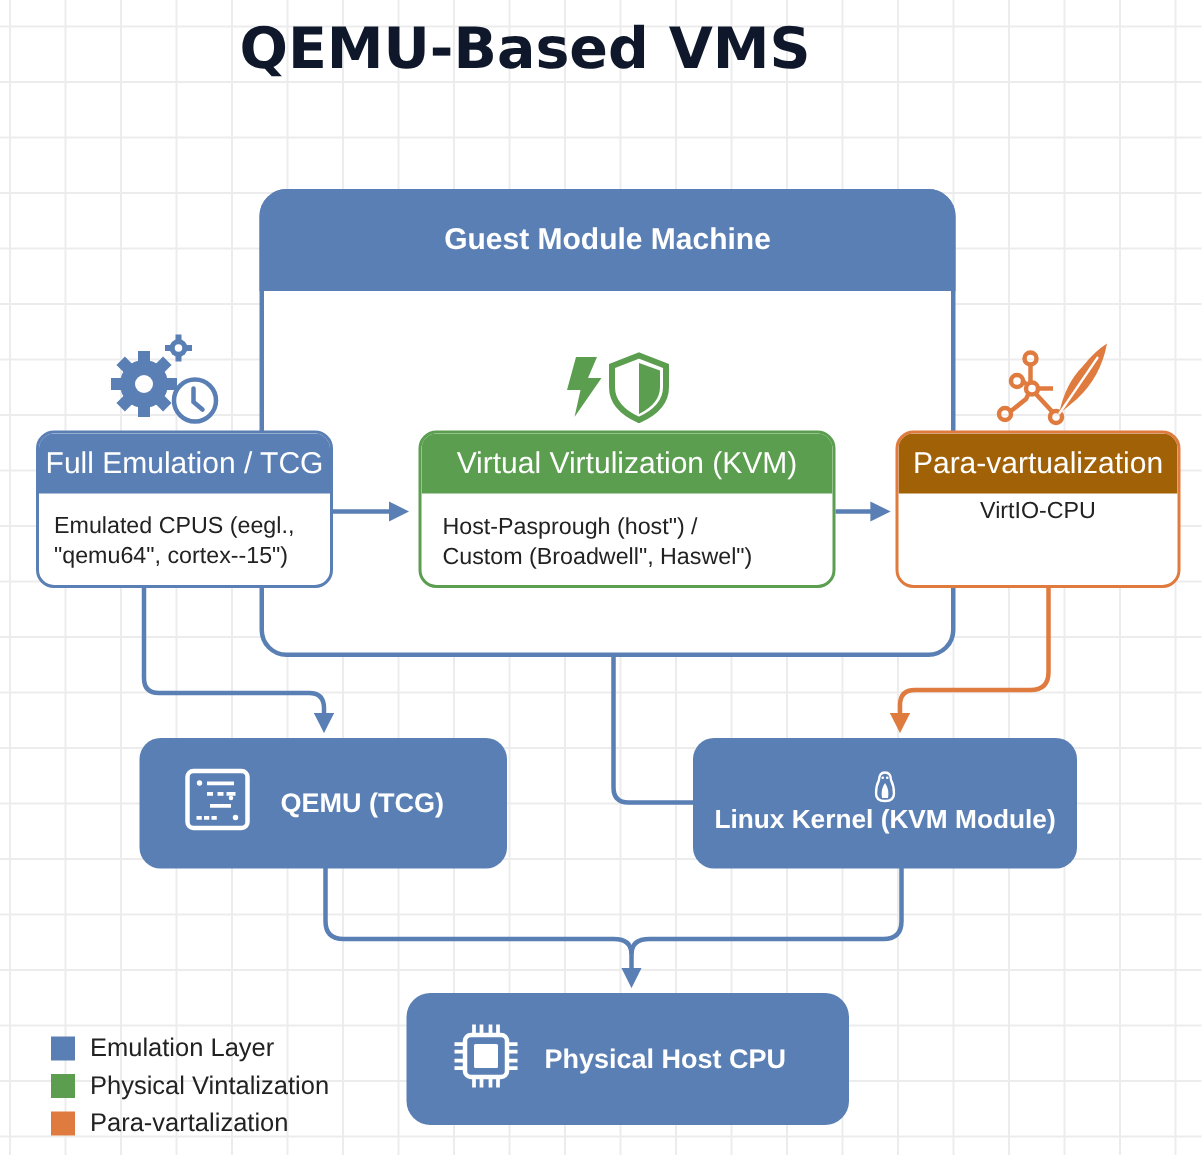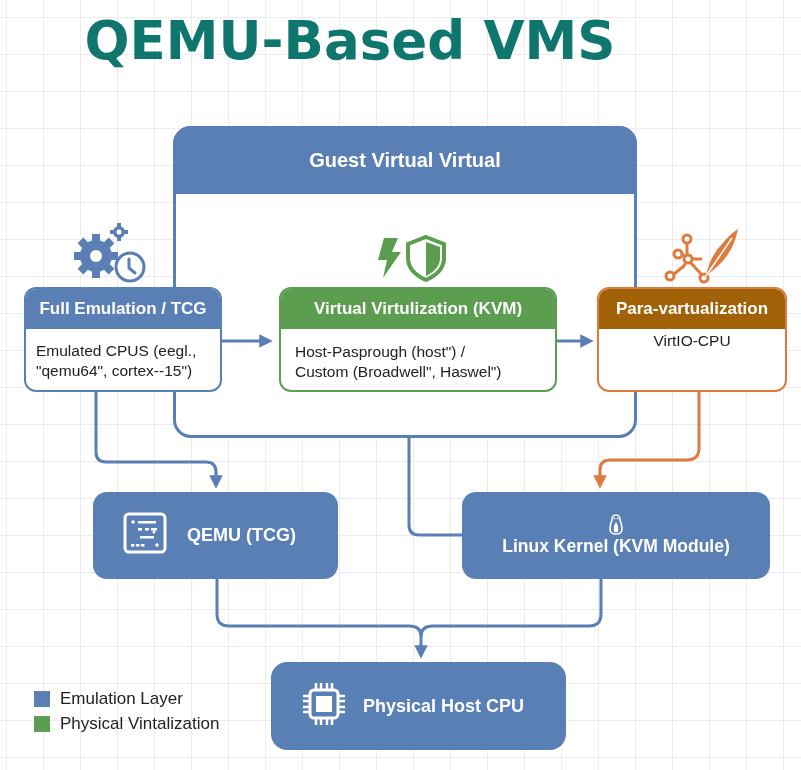--- a/index.html
+++ b/index.html
@@ -8,42 +8,42 @@
     background-color:#ffffff;
     background-image:
       linear-gradient(to right, #ececec 1px, transparent 1px),
       linear-gradient(to bottom, #ececec 1px, transparent 1px);
     background-size:37px 37px;
     background-position:6px 17px;
     font-family:"Liberation Sans", sans-serif;
   }
   .title {
     position:absolute; left:0; top:10px; width:700px; text-align:center;
-    font-family:"DejaVu Sans", sans-serif; font-weight:bold; font-size:53px;
-    color:#0f766e; letter-spacing:0px;
+    font-family:"DejaVu Sans", sans-serif; font-weight:bold; font-size:38px;
+    color:#0f172a; letter-spacing:0px;
   }
   svg.wires { position:absolute; left:0; top:0; }
   .guest {
     position:absolute; left:173px; top:126px; width:464px; height:312px;
     border:3px solid #5a7fb4; border-radius:18px; box-sizing:border-box;
     background:#fff;
   }
   .guest-head {
     position:absolute; left:173px; top:126px; width:464px; height:68px;
     background:#5a7fb4; border-radius:18px 18px 0 0;
     color:#fff; font-weight:bold; font-size:20px;
     display:flex; align-items:center; justify-content:center;
   }
   .card {
     position:absolute; box-sizing:border-box; background:#fff;
     border-radius:12px; overflow:hidden;
   }
   .card .hd {
     height:40px; display:flex; align-items:center; justify-content:center;
-    color:#fff; font-weight:bold; font-size:17px; white-space:nowrap;
+    color:#fff; font-weight:normal; font-size:20px; white-space:nowrap;
   }
   .card .bd {
     padding:6px 10px; font-size:15.5px; color:#222; line-height:20px;
   }
   .blue-card { border:2px solid #5a7fb4; }
   .blue-card .hd { background:#5a7fb4; }
   .green-card { border:2px solid #5c9e4f; }
   .green-card .hd { background:#5c9e4f; }
   .orange-card { border:2px solid #e07b3f; }
   .orange-card .hd { background:#a16207; }
@@ -56,21 +56,21 @@
   .legend-item { display:flex; align-items:center; height:25px; font-size:17px; color:#222; }
   .legend-swatch { width:16px; height:16px; margin-right:10px; }
 </style>
 </head>
 <body>
 
 <div class="title">QEMU-Based VMS</div>
 
 <div class="guest"></div>
 <div class="guest-head">
-  <span>Guest Virtual Virtual</span>
+  <span>Guest Module Machine</span>
 </div>
 
 <svg class="wires" width="801" height="770">
   <defs>
     <marker id="ab" viewBox="0 0 10 10" refX="5" refY="5" markerWidth="4.5" markerHeight="4.5" orient="auto-start-reverse">
       <path d="M0,0 L10,5 L0,10 z" fill="#5a7fb4"></path>
     </marker>
     <marker id="ao" viewBox="0 0 10 10" refX="5" refY="5" markerWidth="4.5" markerHeight="4.5" orient="auto-start-reverse">
       <path d="M0,0 L10,5 L0,10 z" fill="#e07b3f"></path>
     </marker>
@@ -181,21 +181,21 @@
         <rect x="8" y="32" width="3.5" height="2.5"></rect>
         <rect x="13" y="32" width="3.5" height="2.5"></rect>
         <rect x="18" y="32" width="3.5" height="2.5"></rect>
         <circle cx="34" cy="33" r="1.8"></circle>
       </g>
     </svg>
   </span>
   <span>QEMU (TCG)</span>
 </div>
 
-<div class="solid" style="left:462px;top:492px;width:308px;height:87px;flex-direction:column;justify-content:center;">
+<div class="solid" style="left:462px;top:492px;width:256px;height:87px;flex-direction:column;justify-content:center;">
   <span style="display:block;height:22px;">
     <svg width="14" height="22" viewBox="0 0 14 22">
       <path d="M7,1 Q3,1 3,6 Q1,10 1,15 Q1,20 7,20 Q13,20 13,15 Q13,10 11,6 Q11,1 7,1 Z" fill="none" stroke="#fff" stroke-width="1.6"></path>
       <path d="M7,8 Q4,12 5,18 L9,18 Q10,12 7,8 Z" fill="#fff"></path>
       <circle cx="5.5" cy="4.5" r="0.9" fill="#fff"></circle>
       <circle cx="8.5" cy="4.5" r="0.9" fill="#fff"></circle>
     </svg>
   </span>
   <span style="font-size:17.5px;white-space:nowrap;">Linux Kernel (KVM Module)</span>
 </div>
@@ -218,13 +218,17 @@
 
 <div class="legend">
   <div class="legend-item">
     <span class="legend-swatch" style="background:#5a7fb4;"></span>
     <span>Emulation Layer</span>
   </div>
   <div class="legend-item">
     <span class="legend-swatch" style="background:#5c9e4f;"></span>
     <span>Physical Vintalization</span>
   </div>
+  <div class="legend-item">
+    <span class="legend-swatch" style="background:#e07b3f;"></span>
+    <span>Para-vartalization</span>
+  </div>
 </div>
 
 </body></html>

